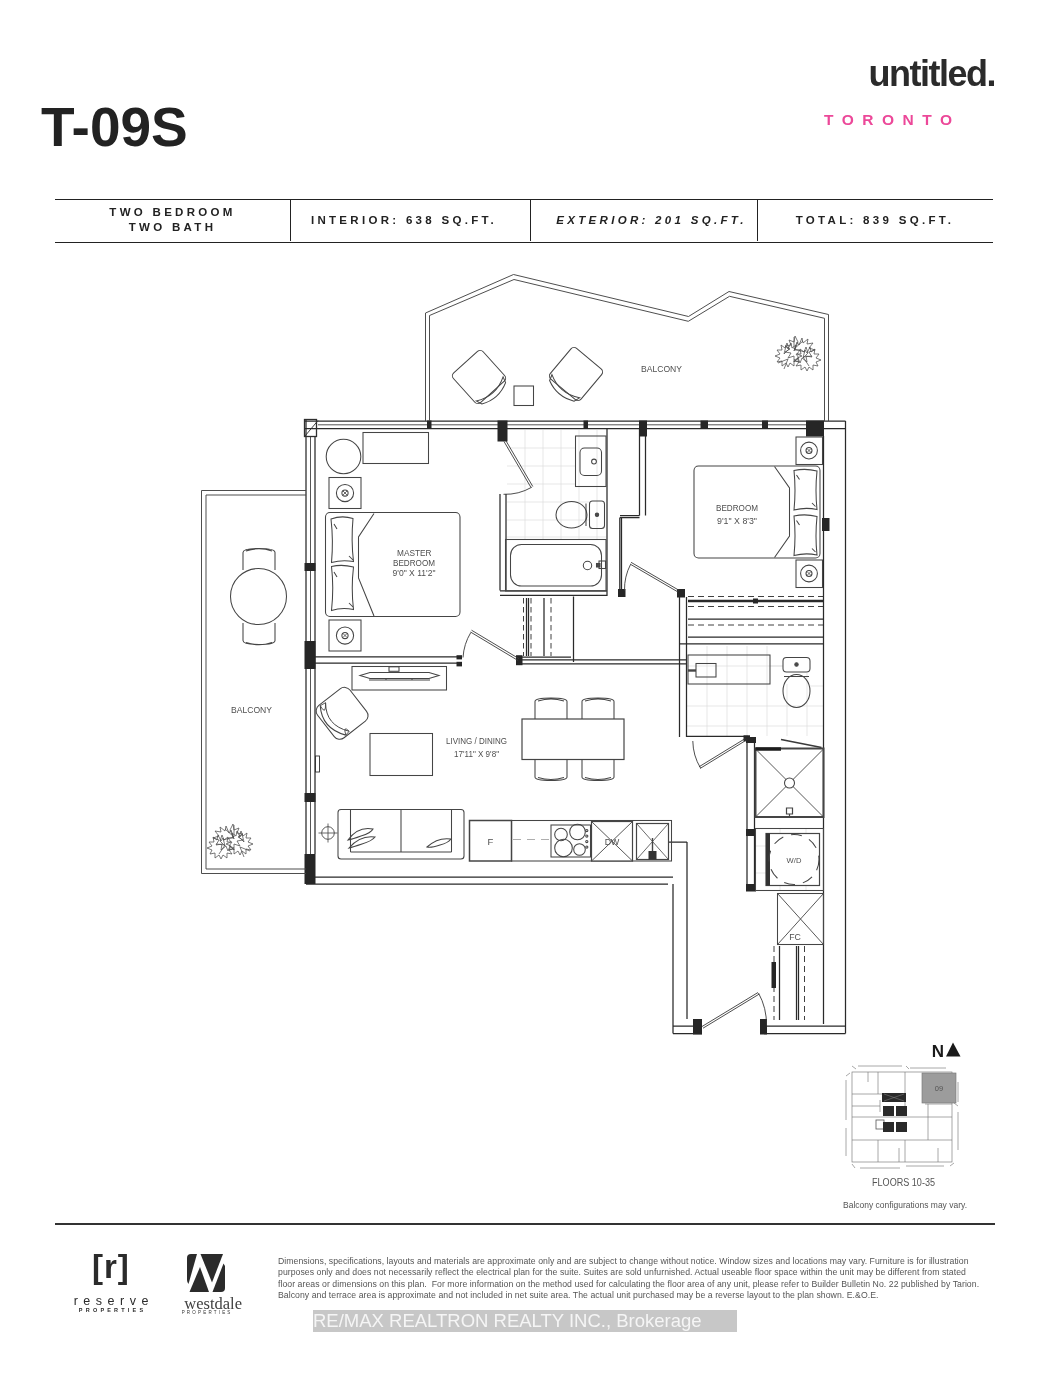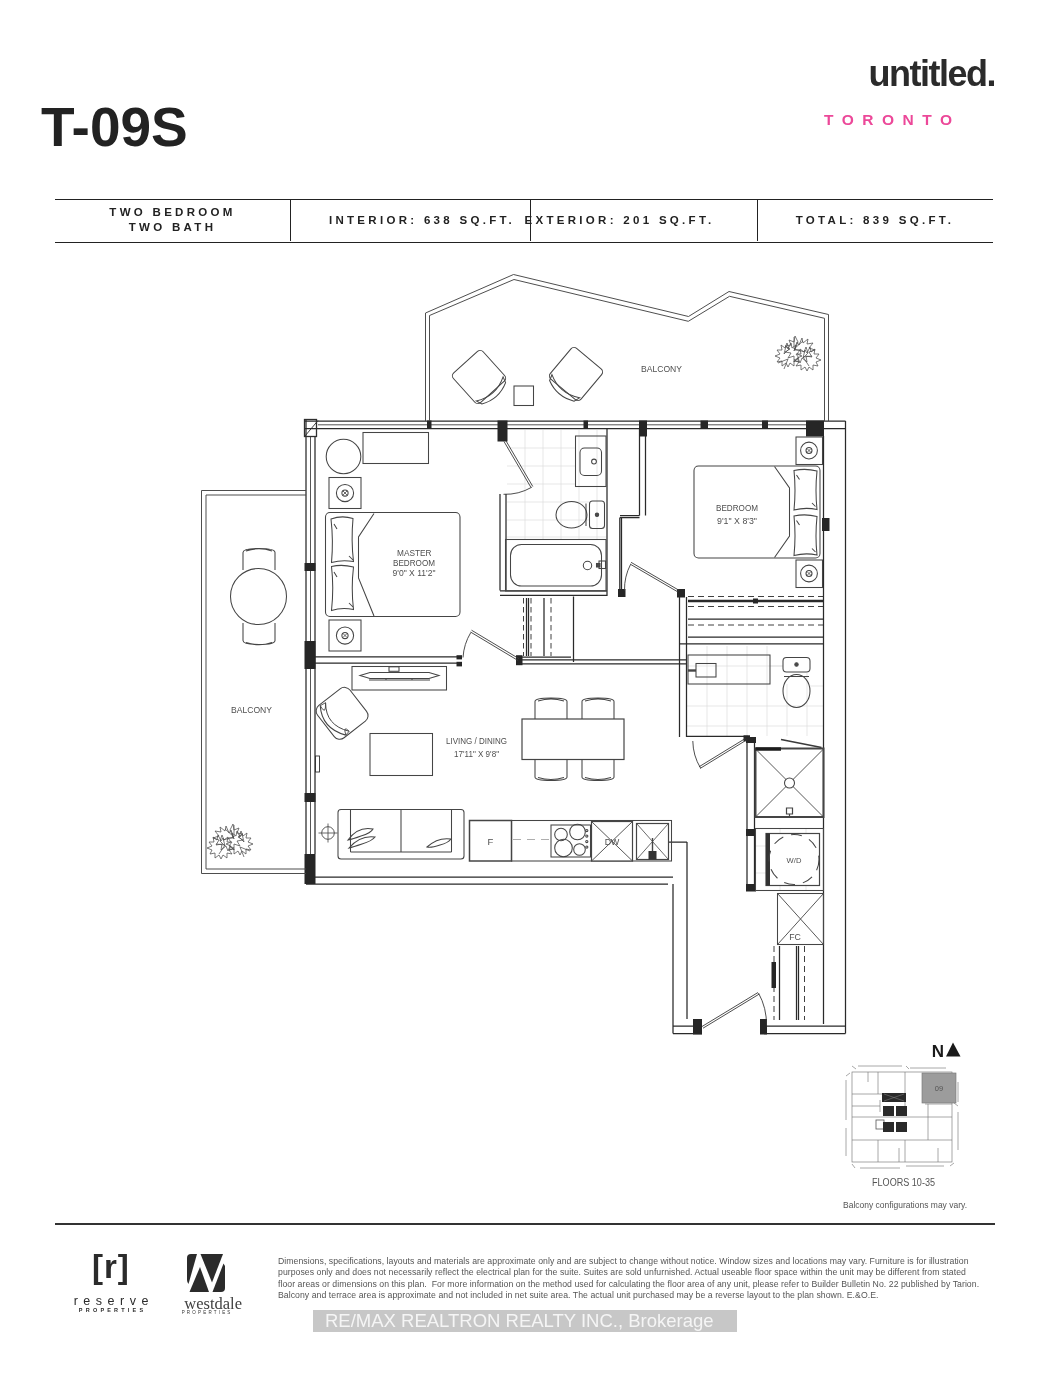--- a/index.html
+++ b/index.html
@@ -14,22 +14,22 @@
 <div class="abs" style="left:41px;top:62px;font-size:55px;font-weight:bold;color:#222;letter-spacing:0px;margin-top:33px;">T-09S</div>
 
 <div class="abs" style="left:783px;top:56px;width:212px;text-align:right;font-size:36px;font-weight:bold;color:#2b2b2b;letter-spacing:-1.5px;line-height:1;">untitled.</div>
 <div class="abs" style="left:813px;top:111px;width:150px;text-align:center;font-size:15.5px;font-weight:bold;color:#ec4899;letter-spacing:8.5px;text-indent:8.5px;">TORONTO</div>
 
 <div class="abs" style="left:55px;top:199px;width:938px;height:42px;border-top:1.6px solid #222;border-bottom:1.6px solid #222;"></div>
 <div class="abs" style="left:290px;top:199px;width:1.4px;height:42px;background:#222;"></div>
 <div class="abs" style="left:530px;top:199px;width:1.4px;height:42px;background:#222;"></div>
 <div class="abs" style="left:757px;top:199px;width:1.4px;height:42px;background:#222;"></div>
 <div class="hdrcell" style="left:55px;width:235px;line-height:15px;">TWO&nbsp;BEDROOM<br>TWO&nbsp;BATH</div>
-<div class="hdrcell" style="left:302px;width:240px;">INTERIOR:&nbsp;638&nbsp;SQ.FT.</div>
-<div class="hdrcell" style="left:506px;width:227px;">EXTERIOR:&nbsp;201&nbsp;SQ.FT.</div>
+<div class="hdrcell" style="left:284px;width:240px;">INTERIOR:&nbsp;638&nbsp;SQ.FT.</div>
+<div class="hdrcell" style="left:538px;width:227px;font-style:italic;">EXTERIOR:&nbsp;201&nbsp;SQ.FT.</div>
 <div class="hdrcell" style="left:757px;width:236px;">TOTAL:&nbsp;839&nbsp;SQ.FT.</div>
 
 <svg class="abs" style="left:0;top:0;" width="1049" height="1381" viewBox="0 0 1049 1381">
 <g id="tiles" stroke="#dcdcdc" stroke-width="0.7" fill="none">
 
   <path d="M525,430V539 M543,430V539 M561,430V539 M579,430V539 M597,430V539 M507,448H575 M507,466H575 M507,484H575 M507,502H589 M507,520H589 M507,537H606"></path>
 
   <path d="M707,646V736 M727,646V736 M747,646V736 M767,646V736 M787,684V736 M807,673V736 M687,666H783 M687,686H687 M687,706H824 M687,726H824 M770,666H783 M810,686H824"></path>
 
   <path d="M766,846H755 M766,873H755 M780,885V891 M806,885V891 M780,828V833 M806,828V833"></path>
@@ -335,13 +335,13 @@
 <div class="abs" style="left:170px;top:1294px;width:72px;text-align:right;font-size:16.5px;color:#404040;font-family:'Liberation Serif',serif;">westdale</div>
 <div class="abs" style="left:170px;top:1310px;width:72px;text-align:center;font-size:4.5px;color:#333;letter-spacing:2.2px;text-indent:2.2px;">PROPERTIES</div>
 
 <div class="abs" style="left:278px;top:1256px;width:720px;font-size:8.7px;line-height:11.3px;color:#555;letter-spacing:0.05px;white-space:nowrap;">
 Dimensions, specifications, layouts and materials are approximate only and are subject to change without notice. Window sizes and locations may vary. Furniture is for illustration<br>
 purposes only and does not necessarily reflect the electrical plan for the suite. Suites are sold unfurnished. Actual useable floor space within the unit may be different from stated<br>
 floor areas or dimensions on this plan.&nbsp; For more information on the method used for calculating the floor area of any unit, please refer to Builder Bulletin No. 22 published by Tarion.<br>
 Balcony and terrace area is approximate and not included in net suite area. The actual unit purchased may be a reverse layout to the plan shown. E.&amp;O.E.
 </div>
 
-<div class="abs" style="left:313px;top:1310px;width:424px;height:22px;background:#c7c7c7;color:#f5f5f5;font-size:18.5px;line-height:22px;padding-left:12px;box-sizing:border-box;white-space:nowrap;">RE/MAX REALTRON REALTY INC., Brokerage</div>
+<div class="abs" style="left:313px;top:1310px;width:424px;height:22px;background:#c7c7c7;color:#f5f5f5;font-size:18.5px;line-height:22px;padding-left:0;box-sizing:border-box;white-space:nowrap;">RE/MAX REALTRON REALTY INC., Brokerage</div>
 
 </body></html>

